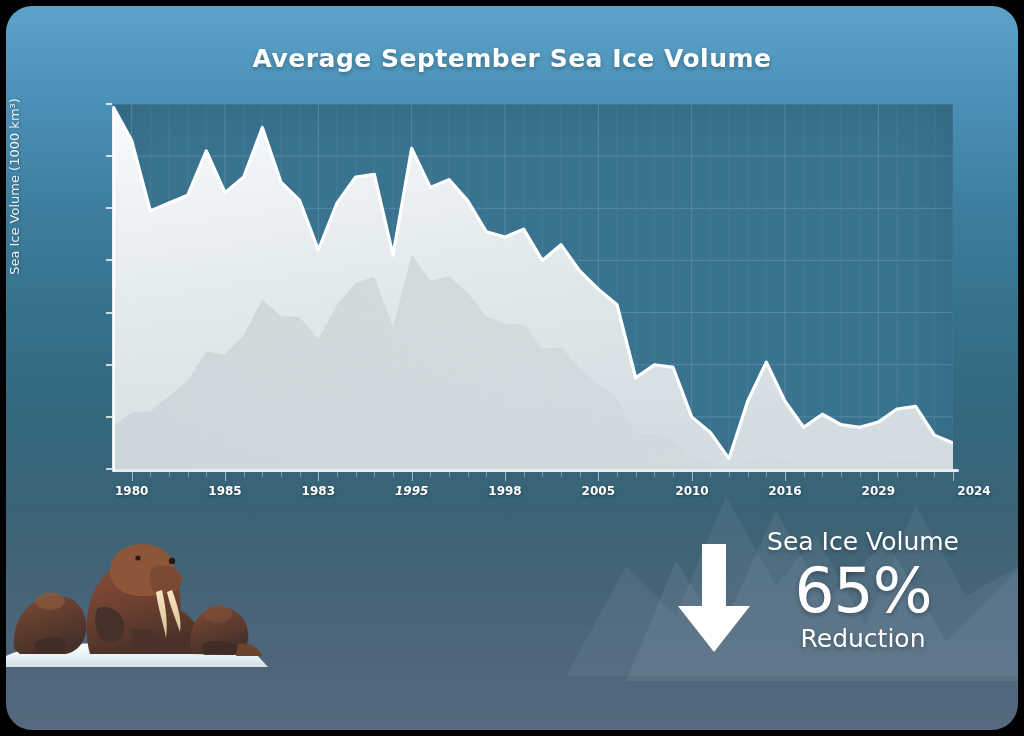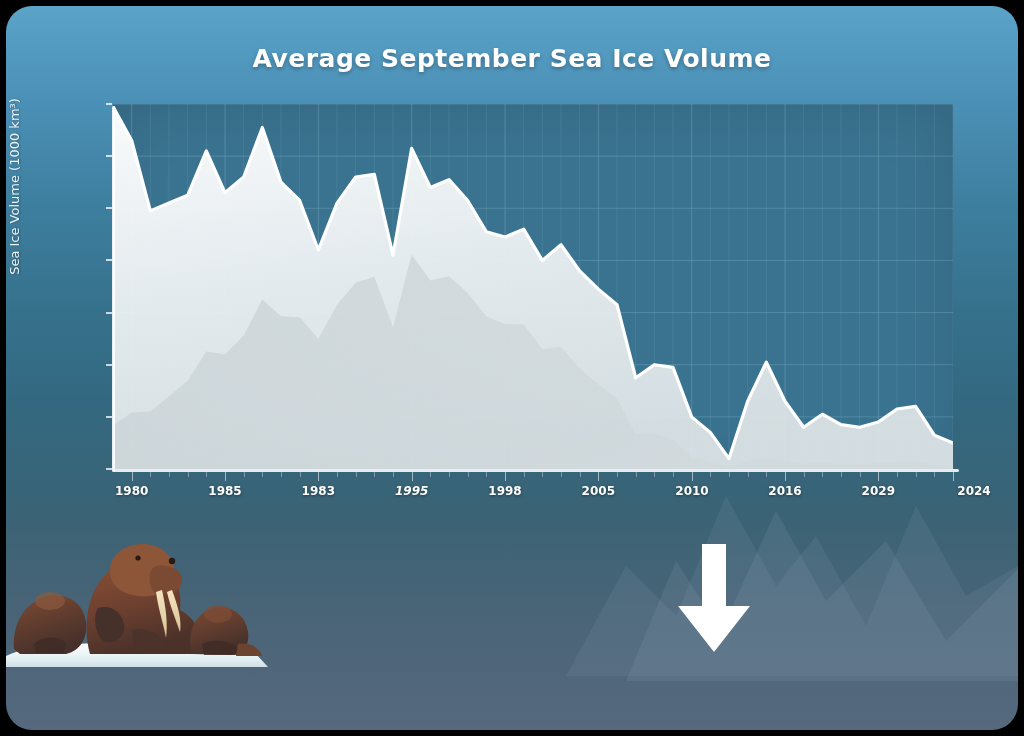--- a/index.html
+++ b/index.html
@@ -281,20 +281,25 @@
       <div class="xtick" style="left:686px;">2010</div>
       <div class="xtick" style="left:779.0px;">2016</div>
       <div class="xtick" style="left:872.3px;">2029</div>
       <div class="xtick" style="left:968px;">2024</div>
     </div>
 
   <div id="callout">
     <svg id="arrow" width="80" height="110" viewBox="0 0 80 110">
       <polygon points="28,0 52,0 52,62 76,62 40,108 4,62 28,62" fill="#ffffff"></polygon>
     </svg>
+    <div id="stat-lines">
+      <div id="stat-top">Sea Ice Volume</div>
+      <div id="stat-value">65%</div>
+      <div id="stat-sub">Reduction</div>
+    </div>
   </div>
 
   <svg id="walrus" viewBox="0 0 280 170">
     <defs>
       <linearGradient id="hide" x1="0" y1="0" x2="0.3" y2="1">
         <stop offset="0%" stop-color="#8a5136"></stop>
         <stop offset="55%" stop-color="#6e4030"></stop>
         <stop offset="100%" stop-color="#4a3129"></stop>
       </linearGradient>
       <linearGradient id="hide2" x1="0" y1="0" x2="0.4" y2="1">

